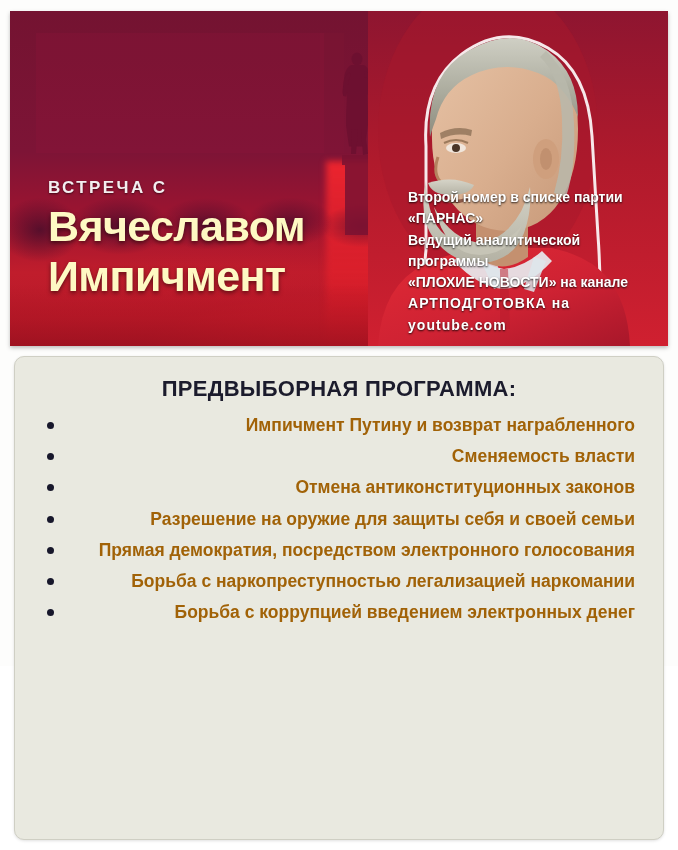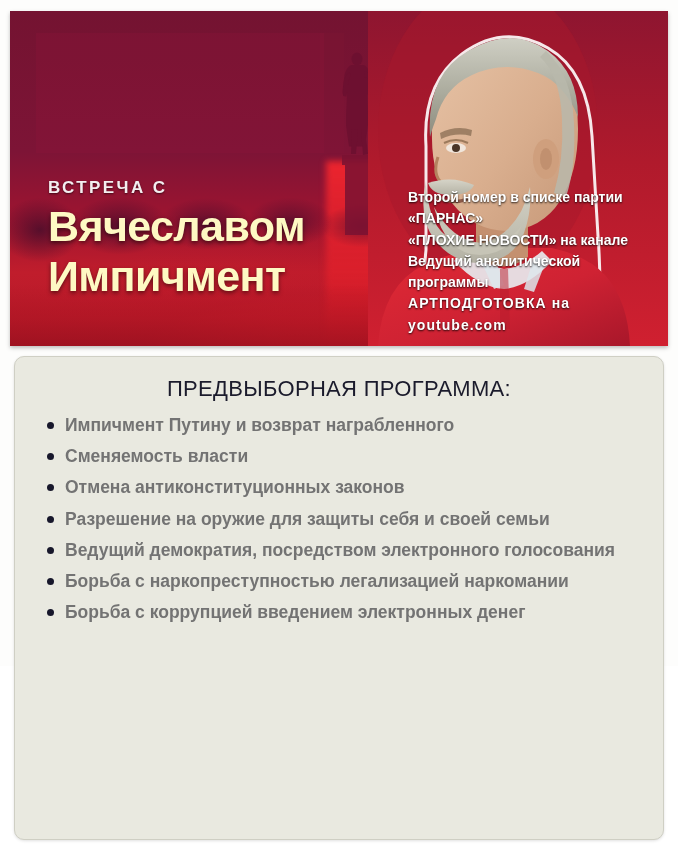--- a/index.html
+++ b/index.html
@@ -94,31 +94,31 @@
   .caption .l4{letter-spacing:1.05px;font-weight:700;}
 
   
   .card{
     position:absolute;left:14px;top:356px;width:650px;height:484px;
     background:#e9e9e0;border:1px solid #cfcfc4;border-radius:10px;
     box-sizing:border-box;
     box-shadow:0 1px 3px rgba(0,0,0,.12);
   }
   .card-title{
-    text-align:center;color:#1b1b2c;font-weight:400;
+    text-align:center;color:#1b1b2c;font-weight:700;
     font-size:22px;letter-spacing:.3px;
     margin:19px 0 13px 0;
   }
   ul.program{
     list-style:none;margin:0;padding:0 28px 0 32px;
   }
   ul.program li{
     position:relative;
-    color:#737373;font-weight:700;font-size:17.5px;line-height:1.21;
-    padding:0 0 0 18px;margin:0 0 10px 0;
+    color:#a16207;font-weight:700;font-size:17.5px;line-height:1.21;
+    padding:0 0 0 18px;margin:0 0 10px 0;text-align:right;
   }
   ul.program li .dot{
     position:absolute;left:0;top:7px;width:7px;height:7px;border-radius:50%;
     background:#17172b;
   }
 </style>
 </head>
 <body>
 
 <div class="page">
@@ -227,32 +227,32 @@
 
         <path d="M60 172 q24 -8 46 2 q-4 10 -24 10 q-18 0 -22 -12 z" fill="url(#beard)"></path>
 
         <path d="M58 170 q-8 36 8 58 q20 26 50 24 q30 -4 40 -30 q8 -22 6 -46 q-6 26 -22 42 q-22 20 -48 14 q-24 -8 -30 -34 q-4 -16 -4 -28 z" fill="url(#beard)"></path>
         <path d="M66 196 q18 34 48 36 q26 2 40 -18 q-10 28 -42 30 q-34 0 -46 -48 z" fill="#c6c4b6"></path>
       </svg>
     </div>
 
     <div class="caption">
       <div>Второй номер в списке партии «ПАРНАС»</div>
+      <div>Ведущий аналитической программы</div>
       <div>«ПЛОХИЕ НОВОСТИ» на канале</div>
-      <div>Ведущий аналитической программы</div>
       <div class="l4">АРТПОДГОТОВКА на youtube.com</div>
     </div>
   </div>
 
   <div class="card">
     <div class="card-title">ПРЕДВЫБОРНАЯ ПРОГРАММА:</div>
     <ul class="program">
       <li><span class="dot"></span><span>Импичмент Путину и возврат награбленного</span></li>
       <li><span class="dot"></span><span>Сменяемость власти</span></li>
       <li><span class="dot"></span><span>Отмена антиконституционных законов</span></li>
       <li><span class="dot"></span><span>Разрешение на оружие для защиты себя и своей семьи</span></li>
-      <li><span class="dot"></span><span>Ведущий демократия, посредством электронного голосования</span></li>
+      <li><span class="dot"></span><span>Прямая демократия, посредством электронного голосования</span></li>
       <li><span class="dot"></span><span>Борьба с наркопреступностью легализацией наркомании</span></li>
       <li><span class="dot"></span><span>Борьба с коррупцией введением электронных денег</span></li>
     </ul>
   </div>
 
 </div>
 
 </body></html>

